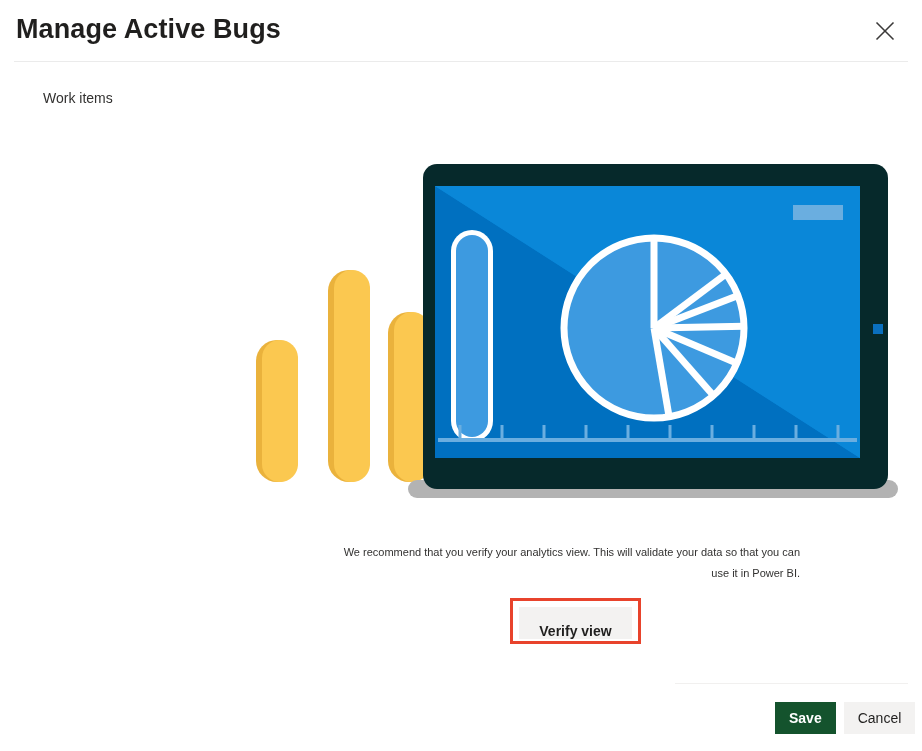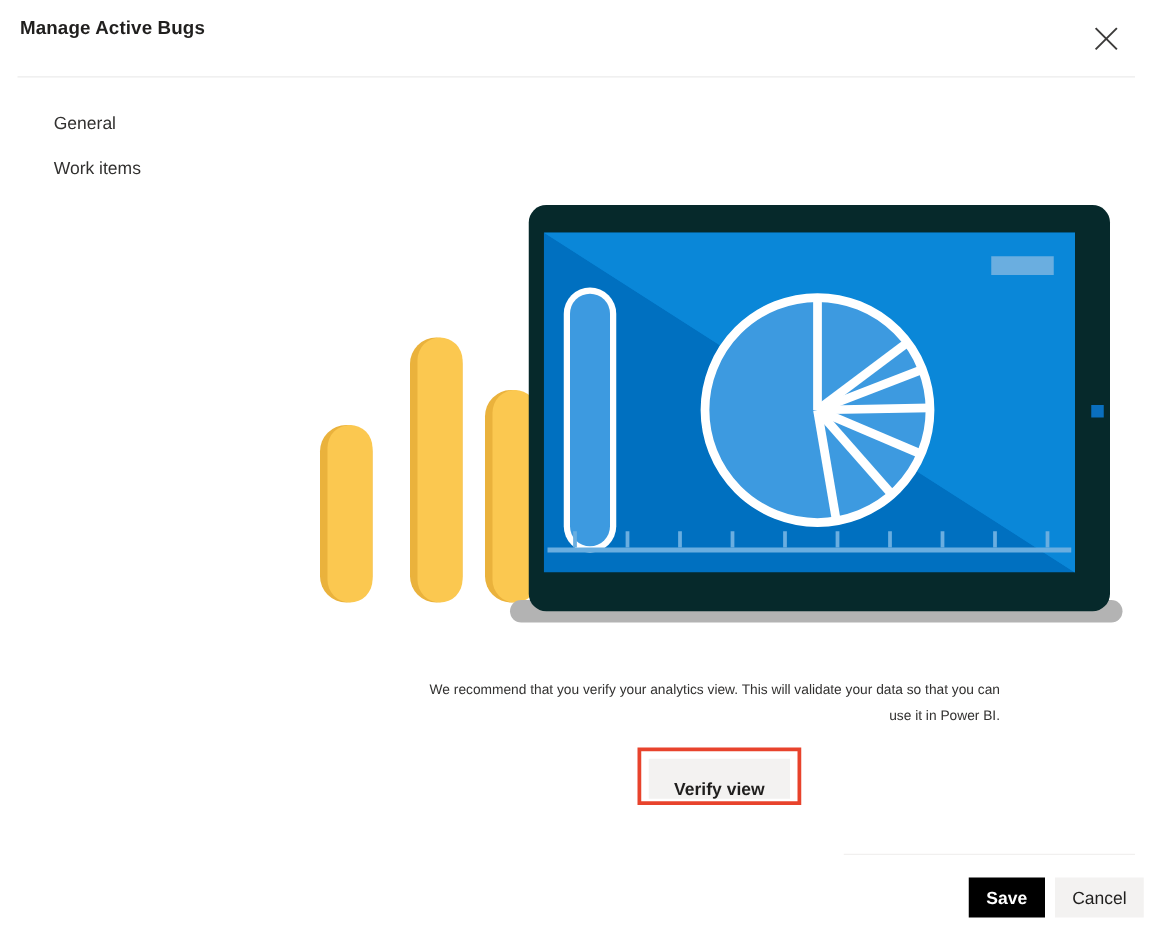--- a/index.html
+++ b/index.html
@@ -18,21 +18,21 @@
 
   
   .dialog-header {
     position: absolute;
     left: 0; top: 0;
     width: 922px; height: 61px;
   }
   .dialog-title {
     position: absolute;
     left: 16px; top: 14px;
-    font-size: 15px;
+    font-size: 27px;
     font-weight: bold;
     color: #201f1e;
     letter-spacing: 0.1px;
     white-space: nowrap;
   }
   .close-button {
     position: absolute;
     left: 864px; top: 10px;
     width: 42px; height: 42px;
     display: flex;
@@ -141,21 +141,21 @@
   .btn {
     height: 32px;
     min-width: 52px;
     padding: 0 14px;
     border: none;
     font-family: "Liberation Sans", sans-serif;
     font-size: 14px;
     cursor: pointer;
   }
   .btn-primary {
-    background: #000000;
+    background: #14532d;
     color: #ffffff;
     font-weight: bold;
   }
   .btn-secondary {
     background: #f3f2f1;
     color: #201f1e;
   }
 </style>
 </head>
 <body>
@@ -167,23 +167,20 @@
       <svg width="22" height="22" viewBox="0 0 22 22">
         <line x1="2.5" y1="2.5" x2="19.5" y2="19.5" stroke="#3b3a39" stroke-width="1.6"></line>
         <line x1="19.5" y1="2.5" x2="2.5" y2="19.5" stroke="#3b3a39" stroke-width="1.6"></line>
       </svg>
     </span>
   </button>
 </div>
 <div class="header-divider"></div>
 
 <nav class="sidebar">
-  <div class="nav-item">
-    <span>General</span>
-  </div>
   <div class="nav-item">
     <span>Work items</span>
   </div>
 </nav>
 
 <div class="illustration">
   <svg width="670" height="360" viewBox="0 0 670 360">
     <defs>
       <clipPath id="screenClip">
         <rect x="195" y="36" width="425" height="272"></rect>

